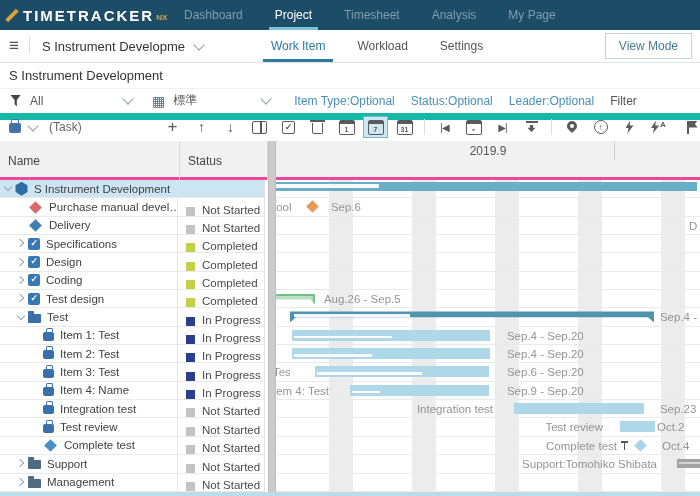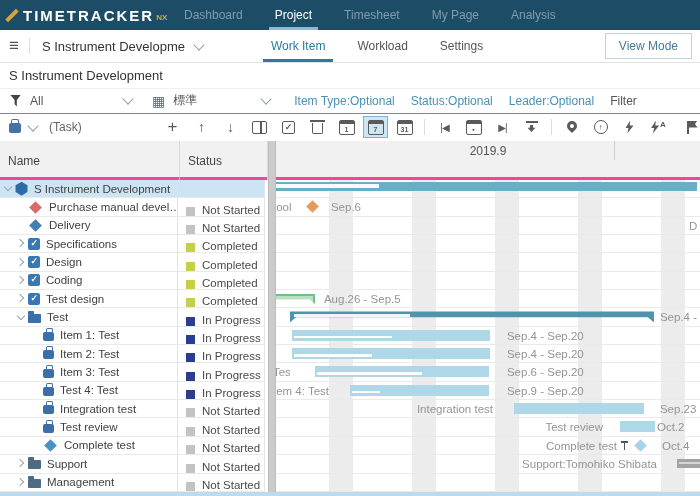--- a/index.html
+++ b/index.html
@@ -32,21 +32,21 @@
   .subtab.active{color:#2c7a9e;}
   .subtab.active::after{content:"";position:absolute;left:8px;right:8px;bottom:0;height:3px;background:#2c7a9e;}
   .viewmode{margin-left:auto;margin-right:8px;border:1px solid #bfd2dd;color:#477a94;
             padding:5px 13px;background:#fff;font-size:12px;cursor:pointer;}
   
   .titlerow{position:absolute;left:0;top:62px;width:700px;height:26px;display:flex;align-items:center;
             border-bottom:1px solid #efefef;}
   .titlerow span{margin-left:9px;font-size:13px;color:#333;}
   
   .filterrow{position:absolute;left:0;top:88px;width:700px;height:25px;display:flex;align-items:center;
-             border-bottom:1px solid #14b8a6;color:#555;}
+             border-bottom:7px solid #14b8a6;color:#555;}
   .funnel{width:11px;height:12px;background:#444;margin:0 9px 0 10px;
           clip-path:polygon(0 0,100% 0,62% 45%,62% 100%,42% 82%,42% 45%);flex:none;}
   .f-all{width:110px;}
   .gridic{font-size:14px;color:#546e7d;margin:0 8px 0 12px;}
   .f-view{width:105px;}
   .f-link{color:#4a90b8;margin-left:16px;cursor:pointer;}
   .f-filter{color:#555;margin-left:16px;cursor:pointer;}
   
   .toolbar{position:absolute;left:0;top:113px;width:700px;height:28px;display:flex;align-items:center;
            border-bottom:1px solid #d7d7d7;}
@@ -163,22 +163,22 @@
   <div class="topnav">
     <div class="brand">
       <span class="logo-d"></span>
       <span class="brand-name">TIMETRACKER</span>
       <span class="brand-suffix">NX</span>
     </div>
     <div class="topnav-items">
       <span class="topnav-item">Dashboard</span>
       <span class="topnav-item active">Project</span>
       <span class="topnav-item">Timesheet</span>
+      <span class="topnav-item">Analysis</span>
       <span class="topnav-item">My Page</span>
-      <span class="topnav-item">Analysis</span>
     </div>
   </div>
 
   <div class="subnav">
     <span class="hamburger">≡</span>
     <span class="vsep"></span>
     <div class="proj-sel">
       <span style="white-space:nowrap;overflow:hidden;max-width:168px;">S Instrument Developme</span>
       <span class="chev"></span>
     </div>
@@ -470,21 +470,21 @@
             <i style="width: 105px;"></i>
           </div>
           <div class="g-lbl" style="left: 234px;">Sep.6 - Sep.20</div>
         </div>
       </div>
       <div class="grow">
         <div class="cell name-cell">
           <div class="indent lv2"></div>
           <div class="exp"></div>
           <div class="ic ic-taski"></div>
-          <div class="nm">Test 4: Test</div>
+          <div class="nm">Item 4: Name</div>
         </div>
         <div class="cell status-cell">
           <div class="sw" style="background: rgb(44, 60, 142);"></div>
           <div class="st-lbl">In Progress</div>
         </div>
         <div class="cell gantt-cell">
           <div class="g-clip" style="left: 0px; width: 56px;">
             <div class="g-lbl">tem 4: Test</div>
           </div>
           <div class="g-bar" style="left: 77px; width: 139px;">

